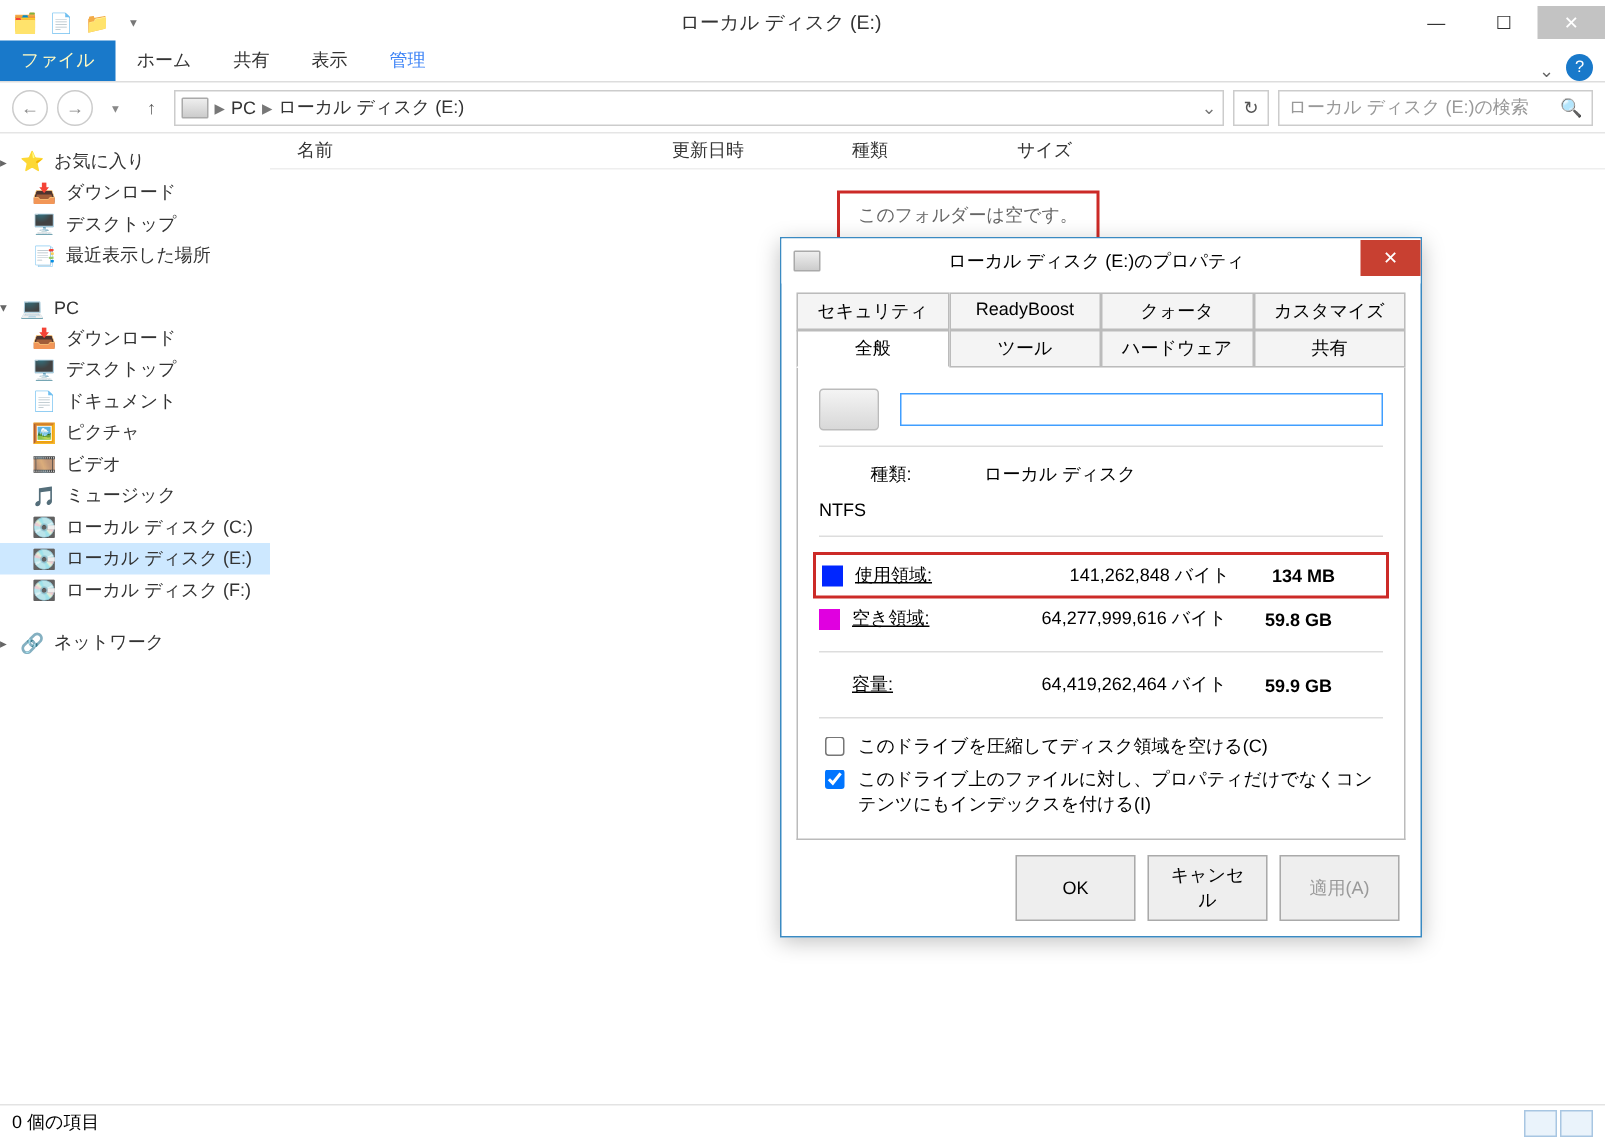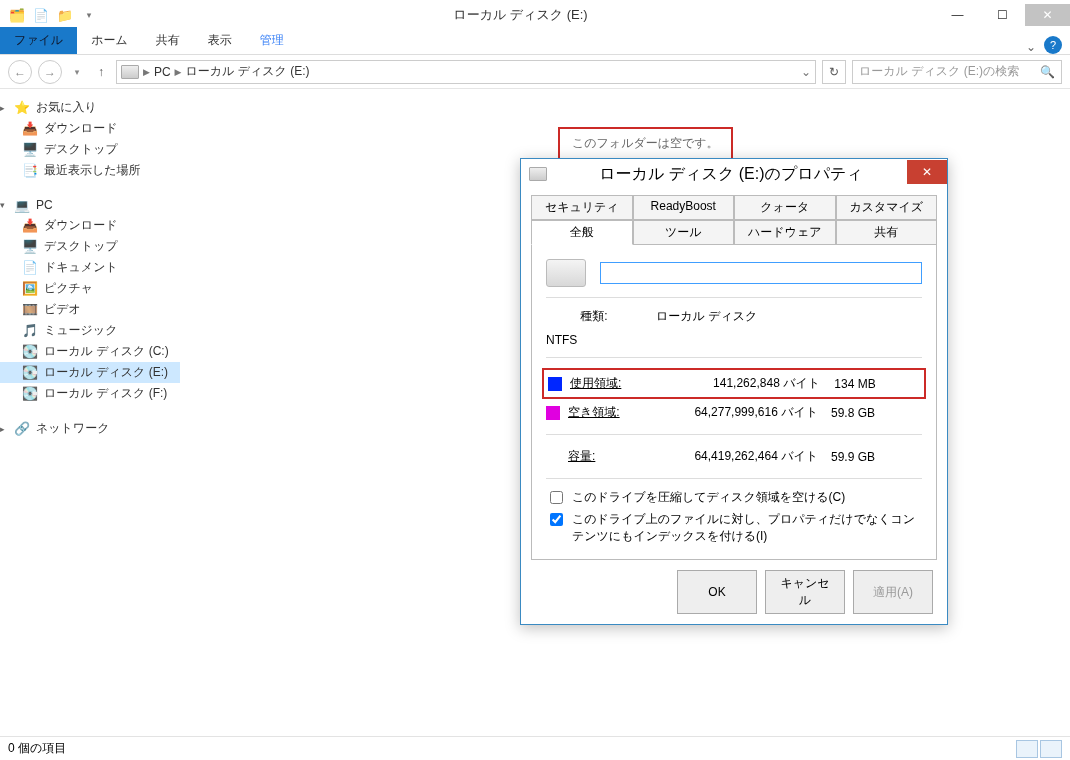--- a/index.html
+++ b/index.html
@@ -11,21 +11,21 @@
 .titlebar .qat .qicon { width: 22px; height: 22px; display: flex; align-items: center; justify-content: center; font-size: 13px; }
 .titlebar .contextual { background: #c1e58b; color: #444; padding: 6px 14px; font-size: 12px; margin-left: 120px; }
 .titlebar .title { flex: 1; text-align: center; font-size: 13px; color: #333; }
 .titlebar .winbtns { display: flex; }
 .titlebar .winbtn { width: 45px; height: 22px; display: flex; align-items: center; justify-content: center; font-size: 12px; color: #333; }
 .titlebar .winbtn.close { background: #c3c3c3; color: #fff; }
 
 
 .ribbon-tabs { height: 25px; display: flex; align-items: flex-end; border-bottom: 1px solid #ddd; background: #fff; }
 .ribbon-tabs .tab { padding: 5px 14px; font-size: 12px; color: #333; }
-.ribbon-tabs .tab.file { background: #1979ca; color: #0f172a; }
+.ribbon-tabs .tab.file { background: #1979ca; color: #fef9c3; }
 .ribbon-tabs .tab.manage { color: #3b82f6; }
 .ribbon-tabs .spacer { flex: 1; }
 .ribbon-tabs .chev { padding: 0 8px; color: #666; }
 .ribbon-tabs .help { width: 18px; height: 18px; border-radius: 50%; background: #1979ca; color: #fff; display: flex; align-items: center; justify-content: center; font-size: 11px; margin-right: 8px; }
 
 
 .addrbar { height: 34px; display: flex; align-items: center; gap: 6px; padding: 4px 8px; border-bottom: 1px solid #e5e5e5; }
 .navbtn { width: 24px; height: 24px; border: 1px solid #ccc; border-radius: 50%; display: flex; align-items: center; justify-content: center; color: #888; font-size: 12px; }
 .addrup { width: 18px; text-align: center; color: #555; }
 .addrpath { flex: 1; height: 24px; border: 1px solid #ccc; display: flex; align-items: center; padding: 0 4px; gap: 4px; font-size: 12px; }
@@ -58,39 +58,39 @@
 
 
 .statusbar { position: absolute; bottom: 0; left: 0; right: 0; height: 24px; border-top: 1px solid #e3e3e3; display: flex; align-items: center; padding: 0 8px; font-size: 12px; }
 .statusbar .viewbtns { margin-left: auto; display: flex; gap: 2px; }
 .statusbar .vb { width: 22px; height: 18px; border: 1px solid #a8c6e2; background: #eaf3fb; }
 
 
 .propdlg { position: absolute; left: 520px; top: 158px; width: 428px; background: #fff; border: 1px solid #3a8ac2; box-shadow: 0 3px 14px rgba(0,0,0,.25); }
 .propdlg .dtitle { height: 30px; background: #fff; display: flex; align-items: center; }
 .propdlg .dtitle .dicon { width: 18px; height: 14px; margin: 0 8px; background: linear-gradient(#eee,#ccc); border: 1px solid #aaa; border-radius: 1px; }
-.propdlg .dtitle .dtxt { flex: 1; text-align: center; font-size: 16px; }
+.propdlg .dtitle .dtxt { flex: 1; text-align: center; font-size: 12px; }
 .propdlg .dtitle .dclose { width: 40px; height: 24px; background: #c84031; color: #fff; display: flex; align-items: center; justify-content: center; margin-top: -4px; }
 
 .propdlg .tabs { padding: 6px 10px 0 10px; }
 .propdlg .tabrow { display: flex; }
 .propdlg .tabrow .ptab { flex: 1; text-align: center; font-size: 12px; padding: 3px 11px; border: 1px solid #bbb; background: #f4f4f4; }
 .propdlg .tabrow .ptab.active { background: #fff; border-bottom-color: #fff; }
 
 .propdlg .tabbody { border: 1px solid #bbb; border-top: none; margin: 0 10px; padding: 14px 14px 10px 14px; }
 .propdlg .drow { display: flex; align-items: center; gap: 14px; margin-bottom: 8px; font-size: 12px; }
 .propdlg .drow .lbl { width: 96px; text-align: center; }
 .propdlg .volname { flex: 1; border: 1px solid #409eff; height: 22px; padding: 2px 4px; }
 .propdlg .bigdisk { width: 40px; height: 28px; background: linear-gradient(#f4f4f4,#d8d8d8); border: 1px solid #bbb; border-radius: 3px; }
 .propdlg hr { border: none; border-top: 1px solid #ddd; margin: 10px 0; }
 .propdlg .usagerow { display: flex; align-items: center; font-size: 12px; padding: 3px 0; }
 .propdlg .usagerow .sw { width: 14px; height: 14px; margin-right: 8px; }
 .propdlg .usagerow .ul { width: 110px; text-decoration: underline; }
 .propdlg .usagerow .ub { width: 140px; text-align: right; }
-.propdlg .usagerow .us { width: 70px; text-align: center; }
+.propdlg .usagerow .us { width: 70px; text-align: right; font-weight: bold; }
 .propdlg .highlight { border: 2px solid #cc2a27; padding: 2px 4px; margin: 2px -4px; }
 
 .propdlg .piewrap { text-align: center; padding: 8px 0 4px 0; position: relative; }
 .propdlg .pie { width: 170px; height: 70px; background: #e000e0; border-radius: 85px/35px; margin: 0 auto; box-shadow: 0 12px 0 -2px #a300a3; position: relative; }
 .propdlg .pie::after { content: ""; position: absolute; left: 0; top: 33px; width: 42px; height: 2px; background: #555; }
 .propdlg .drive-lbl { text-align: center; font-size: 12px; margin-top: 16px; }
 .propdlg .cleanupbtn { position: absolute; right: 22px; bottom: 214px; }
 .propdlg .cleanupbtn, .propdlg .dbtn { background: #eee; border: 1px solid #aaa; padding: 4px 10px; font-size: 12px; }
 .propdlg .chkrow { display: flex; align-items: flex-start; gap: 6px; font-size: 12px; margin: 4px 0; }
 .propdlg .chkrow input { margin-top: 2px; }
@@ -215,20 +215,26 @@
     <div class="grp">
       <div class="item top">
           <span class="tri">▸</span>
           <span class="icn">🔗</span>
           <span>ネットワーク</span>
         </div>
     </div>
   </div>
 
   <div class="content">
+    <div class="colheaders">
+      <div class="col name">名前</div>
+      <div class="col date">更新日時</div>
+      <div class="col type">種類</div>
+      <div class="col size">サイズ</div>
+    </div>
     <div class="empty-hint">このフォルダーは空です。</div>
   </div>
 </div>
 
 <div class="statusbar">
   <span>0 個の項目</span>
   <div class="viewbtns">
     <div class="vb"></div>
     <div class="vb"></div>
   </div>

